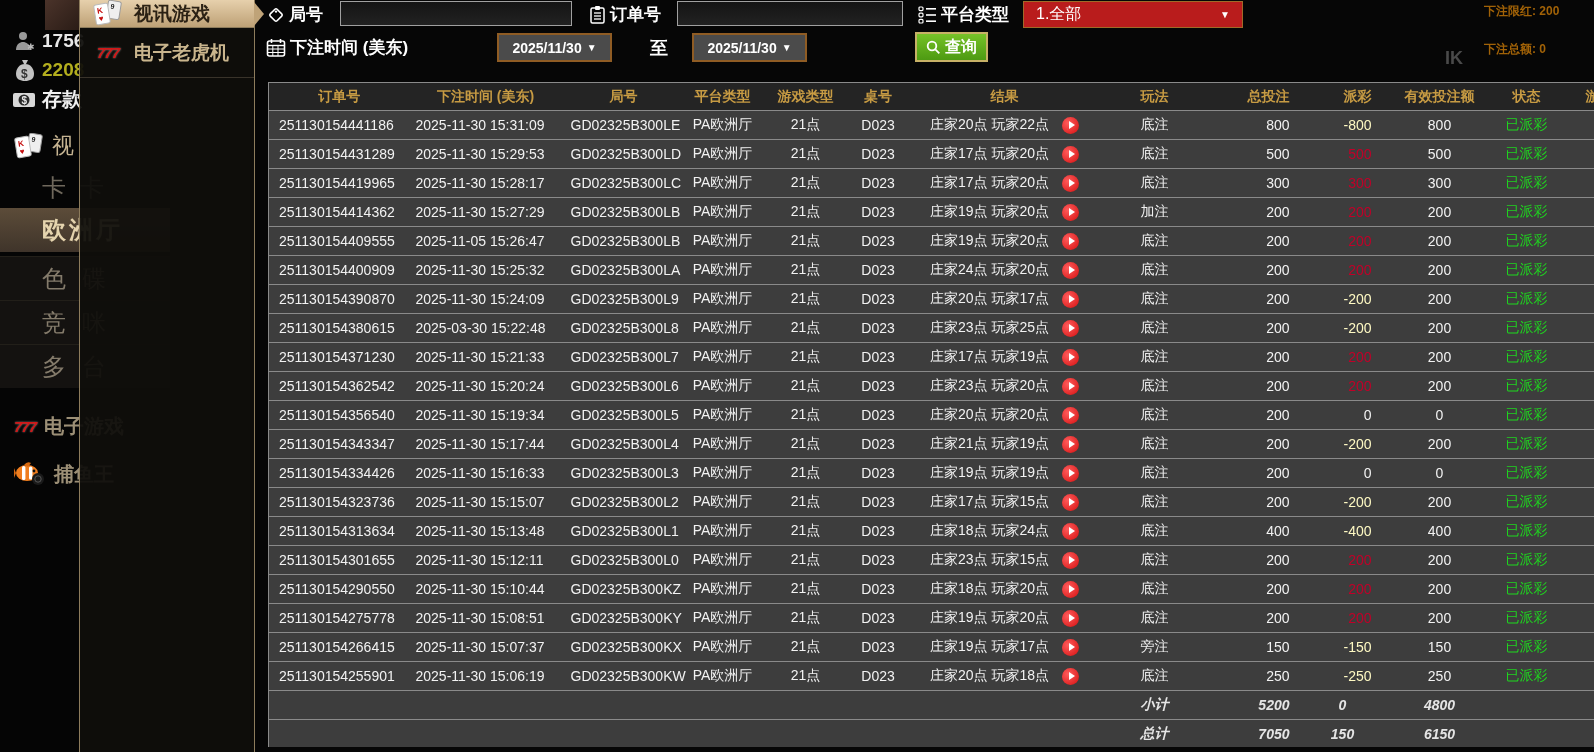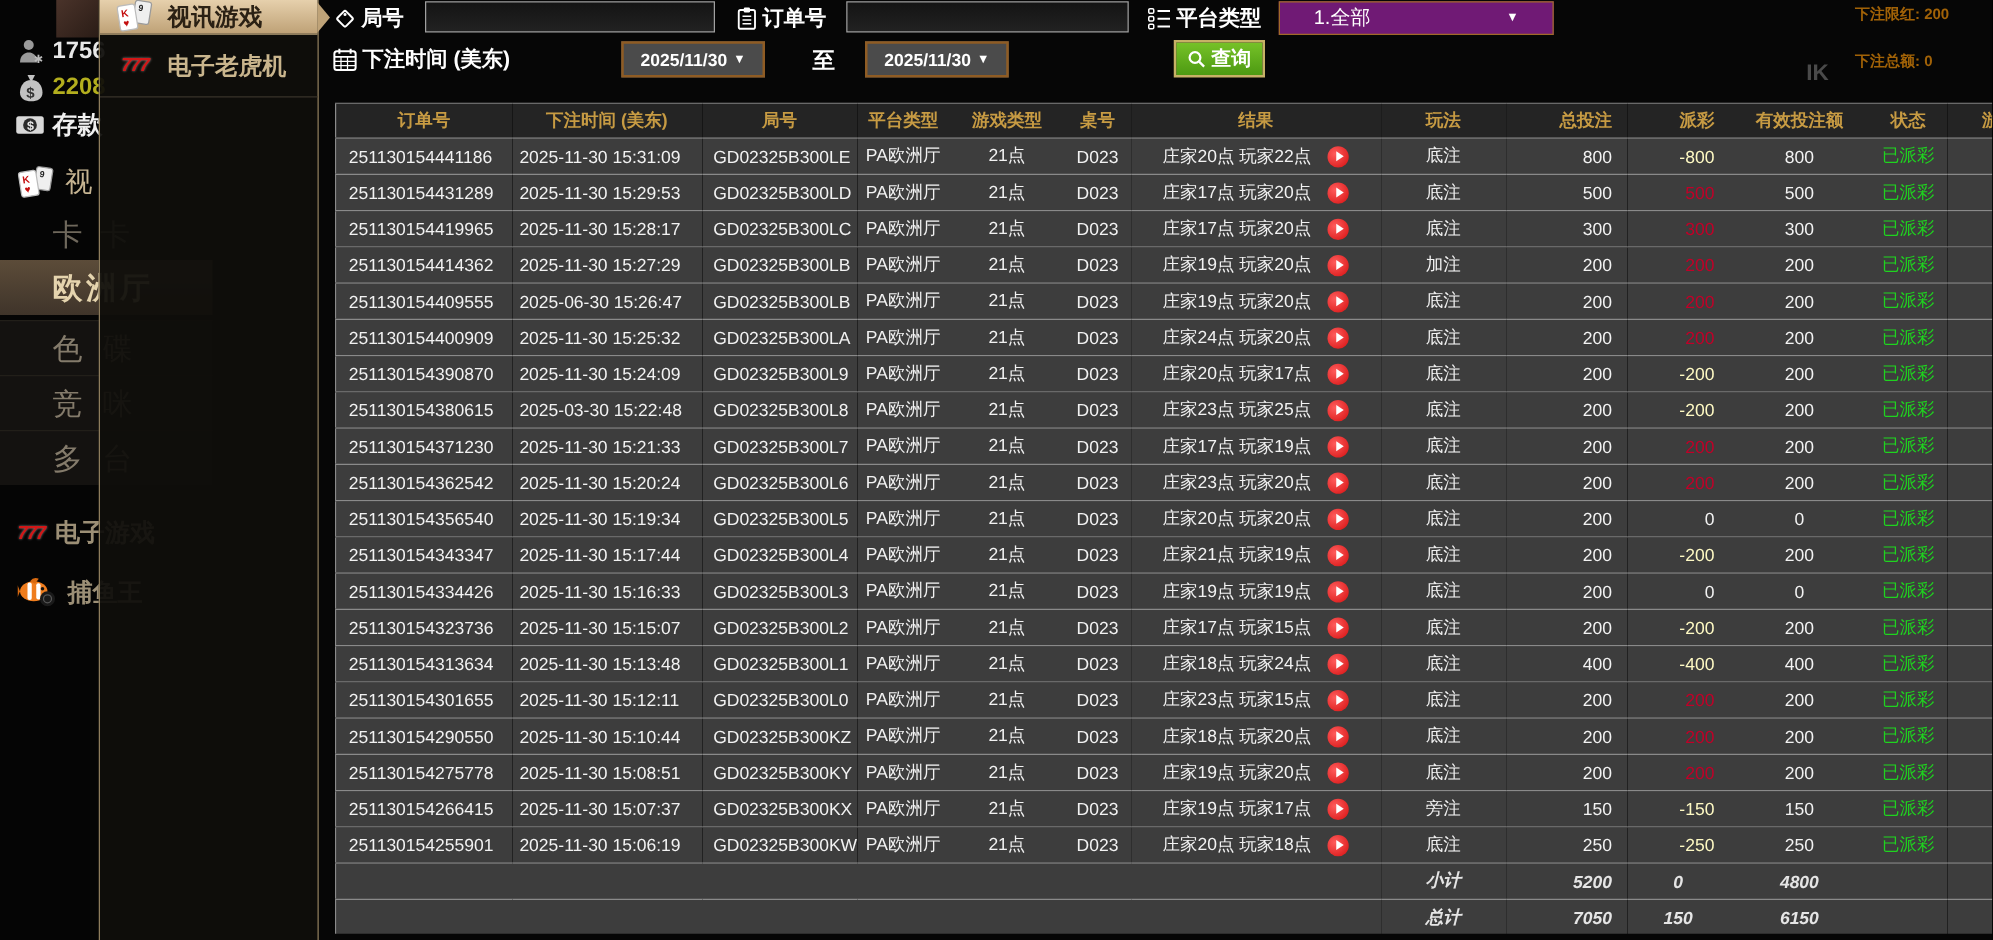--- a/index.html
+++ b/index.html
@@ -47,32 +47,32 @@
   
   .main { position:absolute; left:255px; top:0; right:0; bottom:0; background:#060606; z-index:2; overflow:hidden; }
   .faint { position:absolute; color:#a16207; font-weight:bold; font-size:12px; white-space:nowrap; }
   .f1 { left:1229px; top:3px; } .f2 { left:1229px; top:41px; }
   .f3 { left:1190px; top:48px; color:#4a4a4a; font-size:18px; }
 
   .filter-label { position:absolute; display:flex; align-items:center; gap:4px;
                   color:#fff; font-weight:bold; font-size:17px; white-space:nowrap; }
   .txt-input { position:absolute; height:25px; background:linear-gradient(180deg,#141414,#222);
                border:1px solid #a0a0a0; color:#eee; font-size:14px; padding:0 6px; }
-  .select-box { position:absolute; background:#701a75; border:1px solid #a06a28; color:#fff;
+  .select-box { position:absolute; background:#b91c1c; border:1px solid #a06a28; color:#fff;
                 font-size:16px; display:flex; align-items:center; justify-content:space-between;
-                padding:0 27px; cursor:pointer; }
+                padding:0 12px; cursor:pointer; }
   .caret { font-size:10px; color:#fff; }
   .date-box { position:absolute; width:115px; height:29px; background:#4b4b4b; border:2px solid #8f5c24;
               color:#fff; font-weight:bold; font-size:14px; display:flex; align-items:center;
               justify-content:center; gap:5px; cursor:pointer; }
   .to-label { position:absolute; left:395px; top:36px; color:#fff; font-weight:bold; font-size:18px; }
   .query-btn { position:absolute; left:660px; top:32px; width:73px; height:30px;
                background:linear-gradient(180deg,#76c228,#4d9a12); border:2px solid #c7b166;
                color:#fff; font-weight:bold; font-size:16px; display:flex; align-items:center;
-               justify-content:center; gap:4px; cursor:pointer;margin-left:24px; }
+               justify-content:center; gap:4px; cursor:pointer; }
 
   
   .table-wrap { position:absolute; left:13px; top:82px; width:1326px; height:665px; overflow:hidden; }
   table { border-collapse:collapse; table-layout:fixed; width:1373px; }
   th { background:#242424; color:#c79b43; font-weight:bold; font-size:14px; height:28px;
        border-top:1px solid #8a8a8a; border-bottom:1px solid #8a8a8a; white-space:nowrap; overflow:hidden; }
   td { background:#3d3d3d; color:#f2f2f2; font-size:14px; height:29px; text-align:center;
        border-top:1px solid #8a8a8a; white-space:nowrap; overflow:hidden; }
   table { border-left:1px solid #8a8a8a; }
   tr:last-child td { border-bottom:1px solid #d946ef; }
@@ -379,21 +379,21 @@
               <td><span class="res-txt">庄家19点 玩家20点</span><span class="play-btn"></span></td>
               <td>加注</td>
               <td class="ar">200</td>
               <td class="ar pos">200</td>
               <td>200</td>
               <td class="status">已派彩</td>
               <td></td>
             </tr>
             <tr>
               <td class="al">251130154409555</td>
-              <td class="al2">2025-06-30 15:26:47</td>
+              <td class="al2">2025-11-05 15:26:47</td>
               <td class="al3">GD02325B300LB</td>
               <td>PA欧洲厅</td>
               <td>21点</td>
               <td>D023</td>
               <td><span class="res-txt">庄家19点 玩家20点</span><span class="play-btn"></span></td>
               <td>底注</td>
               <td class="ar">200</td>
               <td class="ar pos">200</td>
               <td>200</td>
               <td class="status">已派彩</td>

